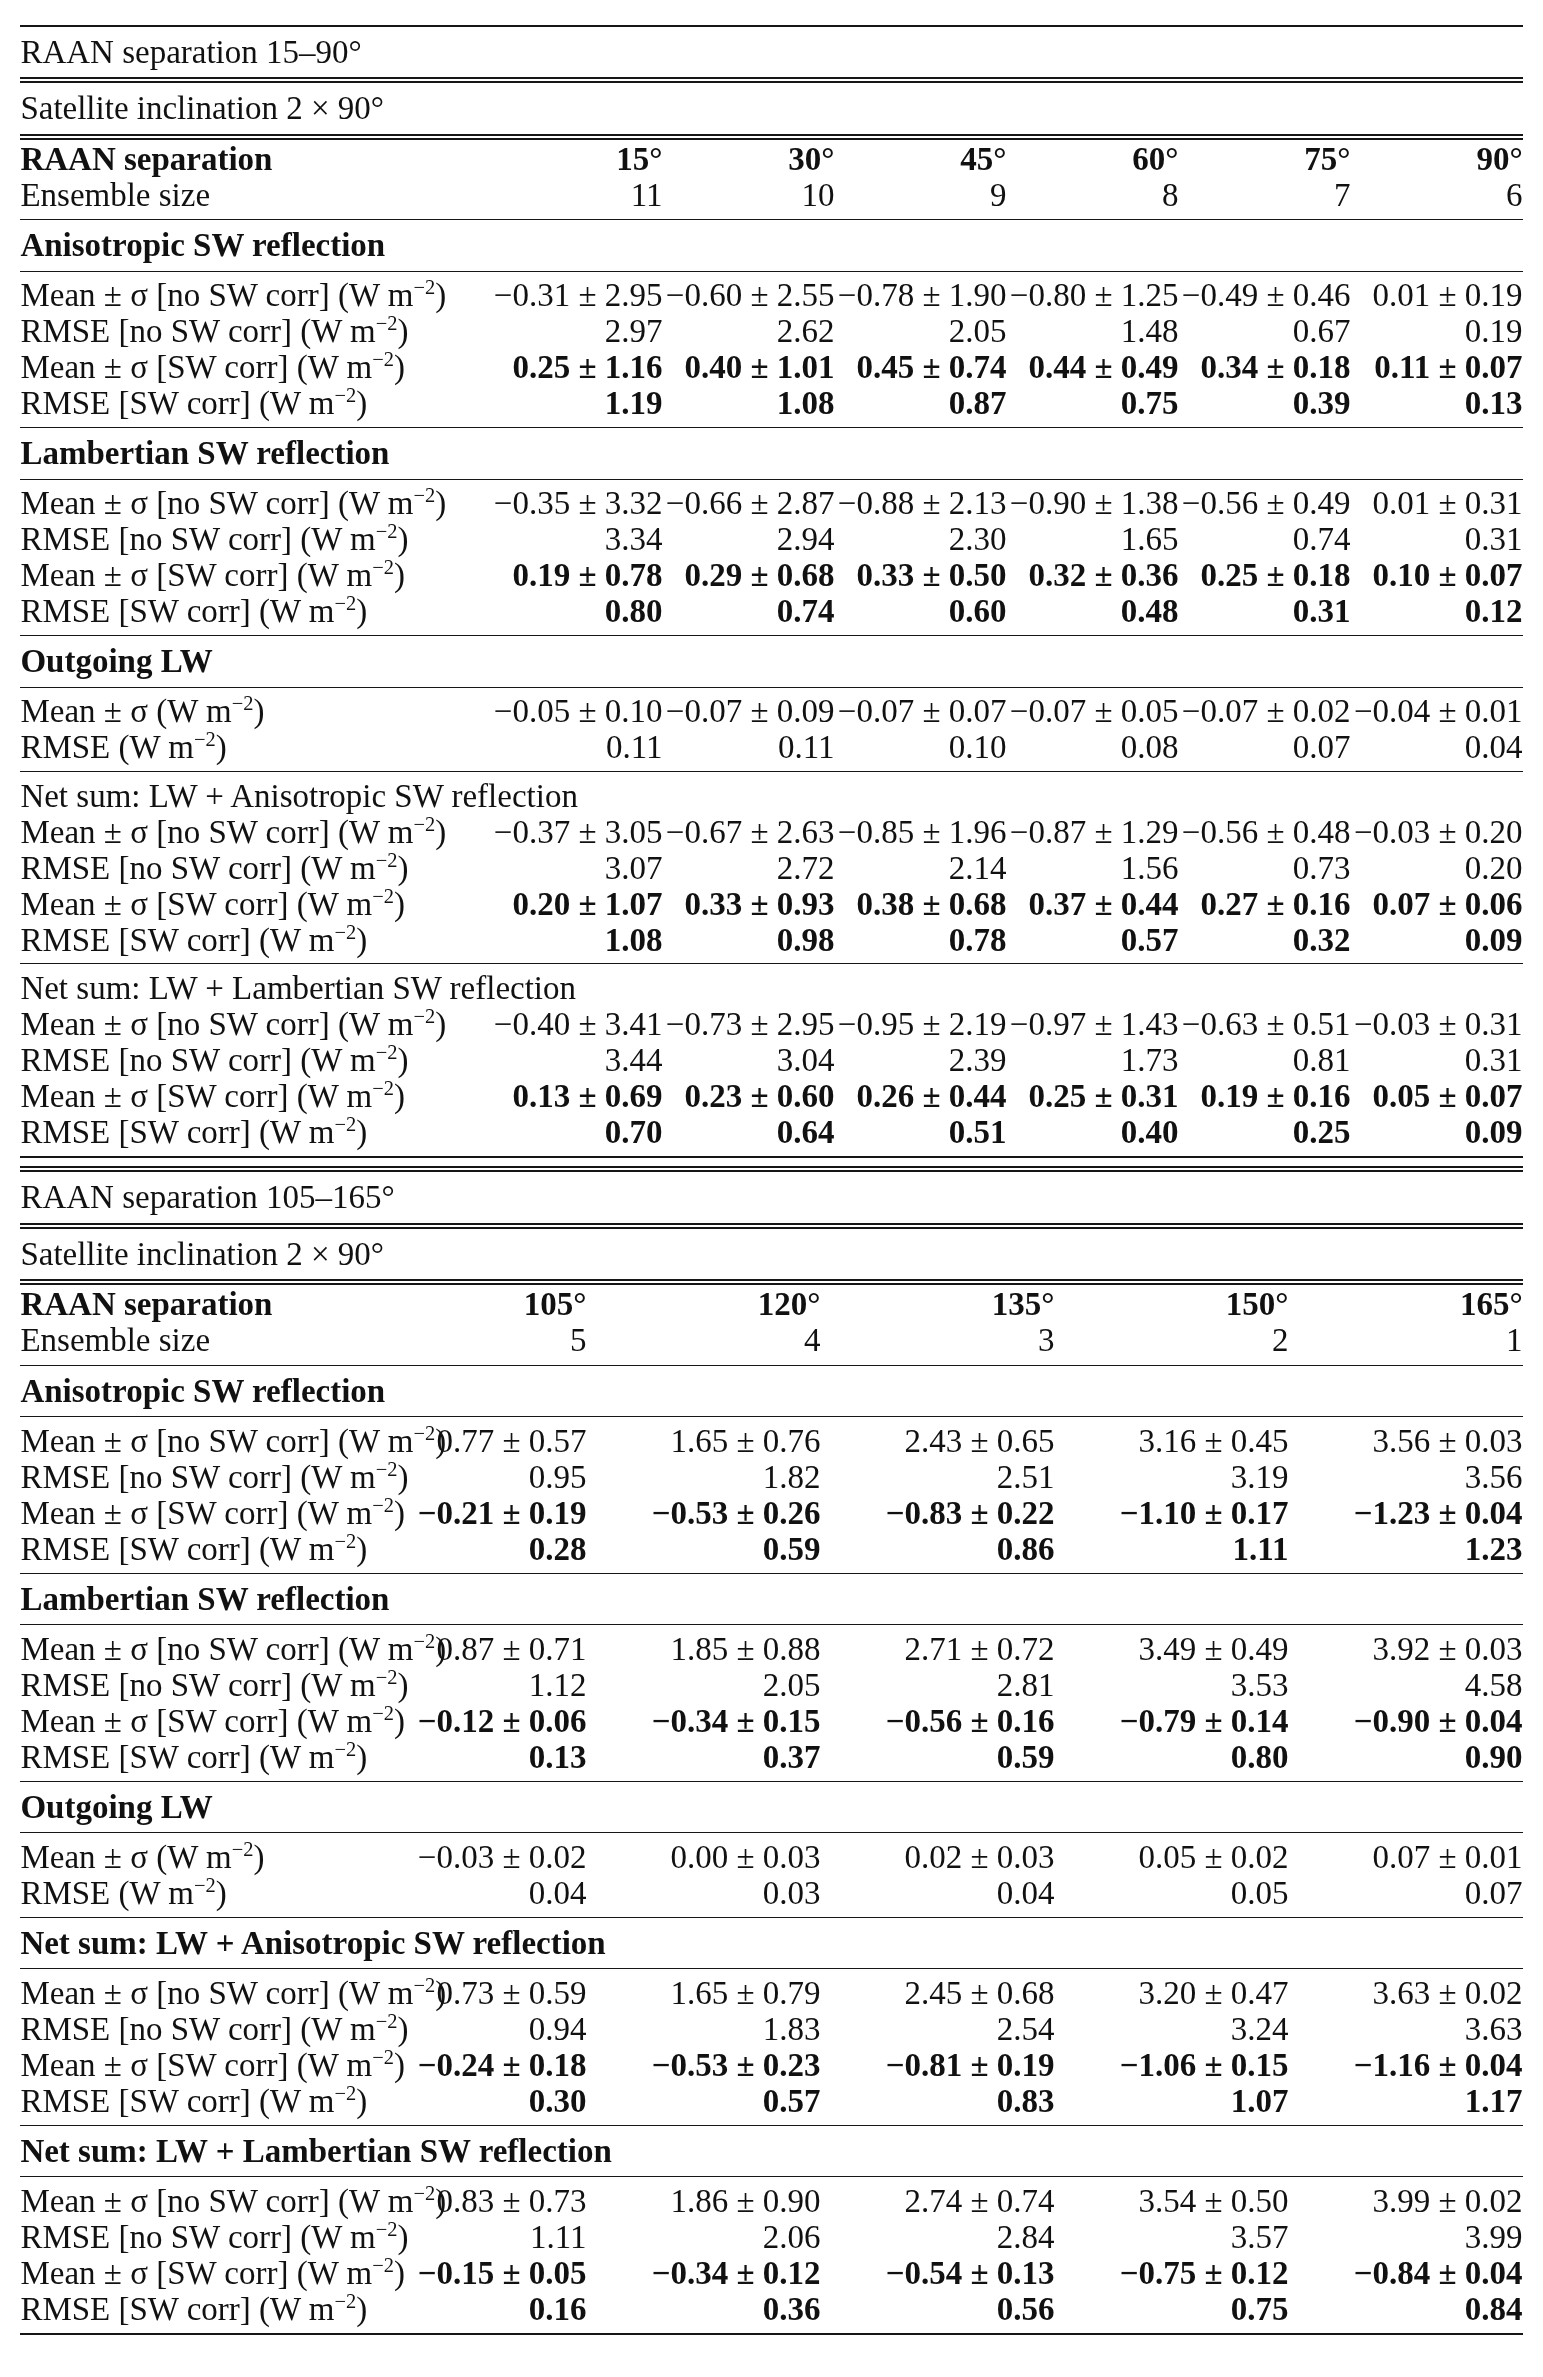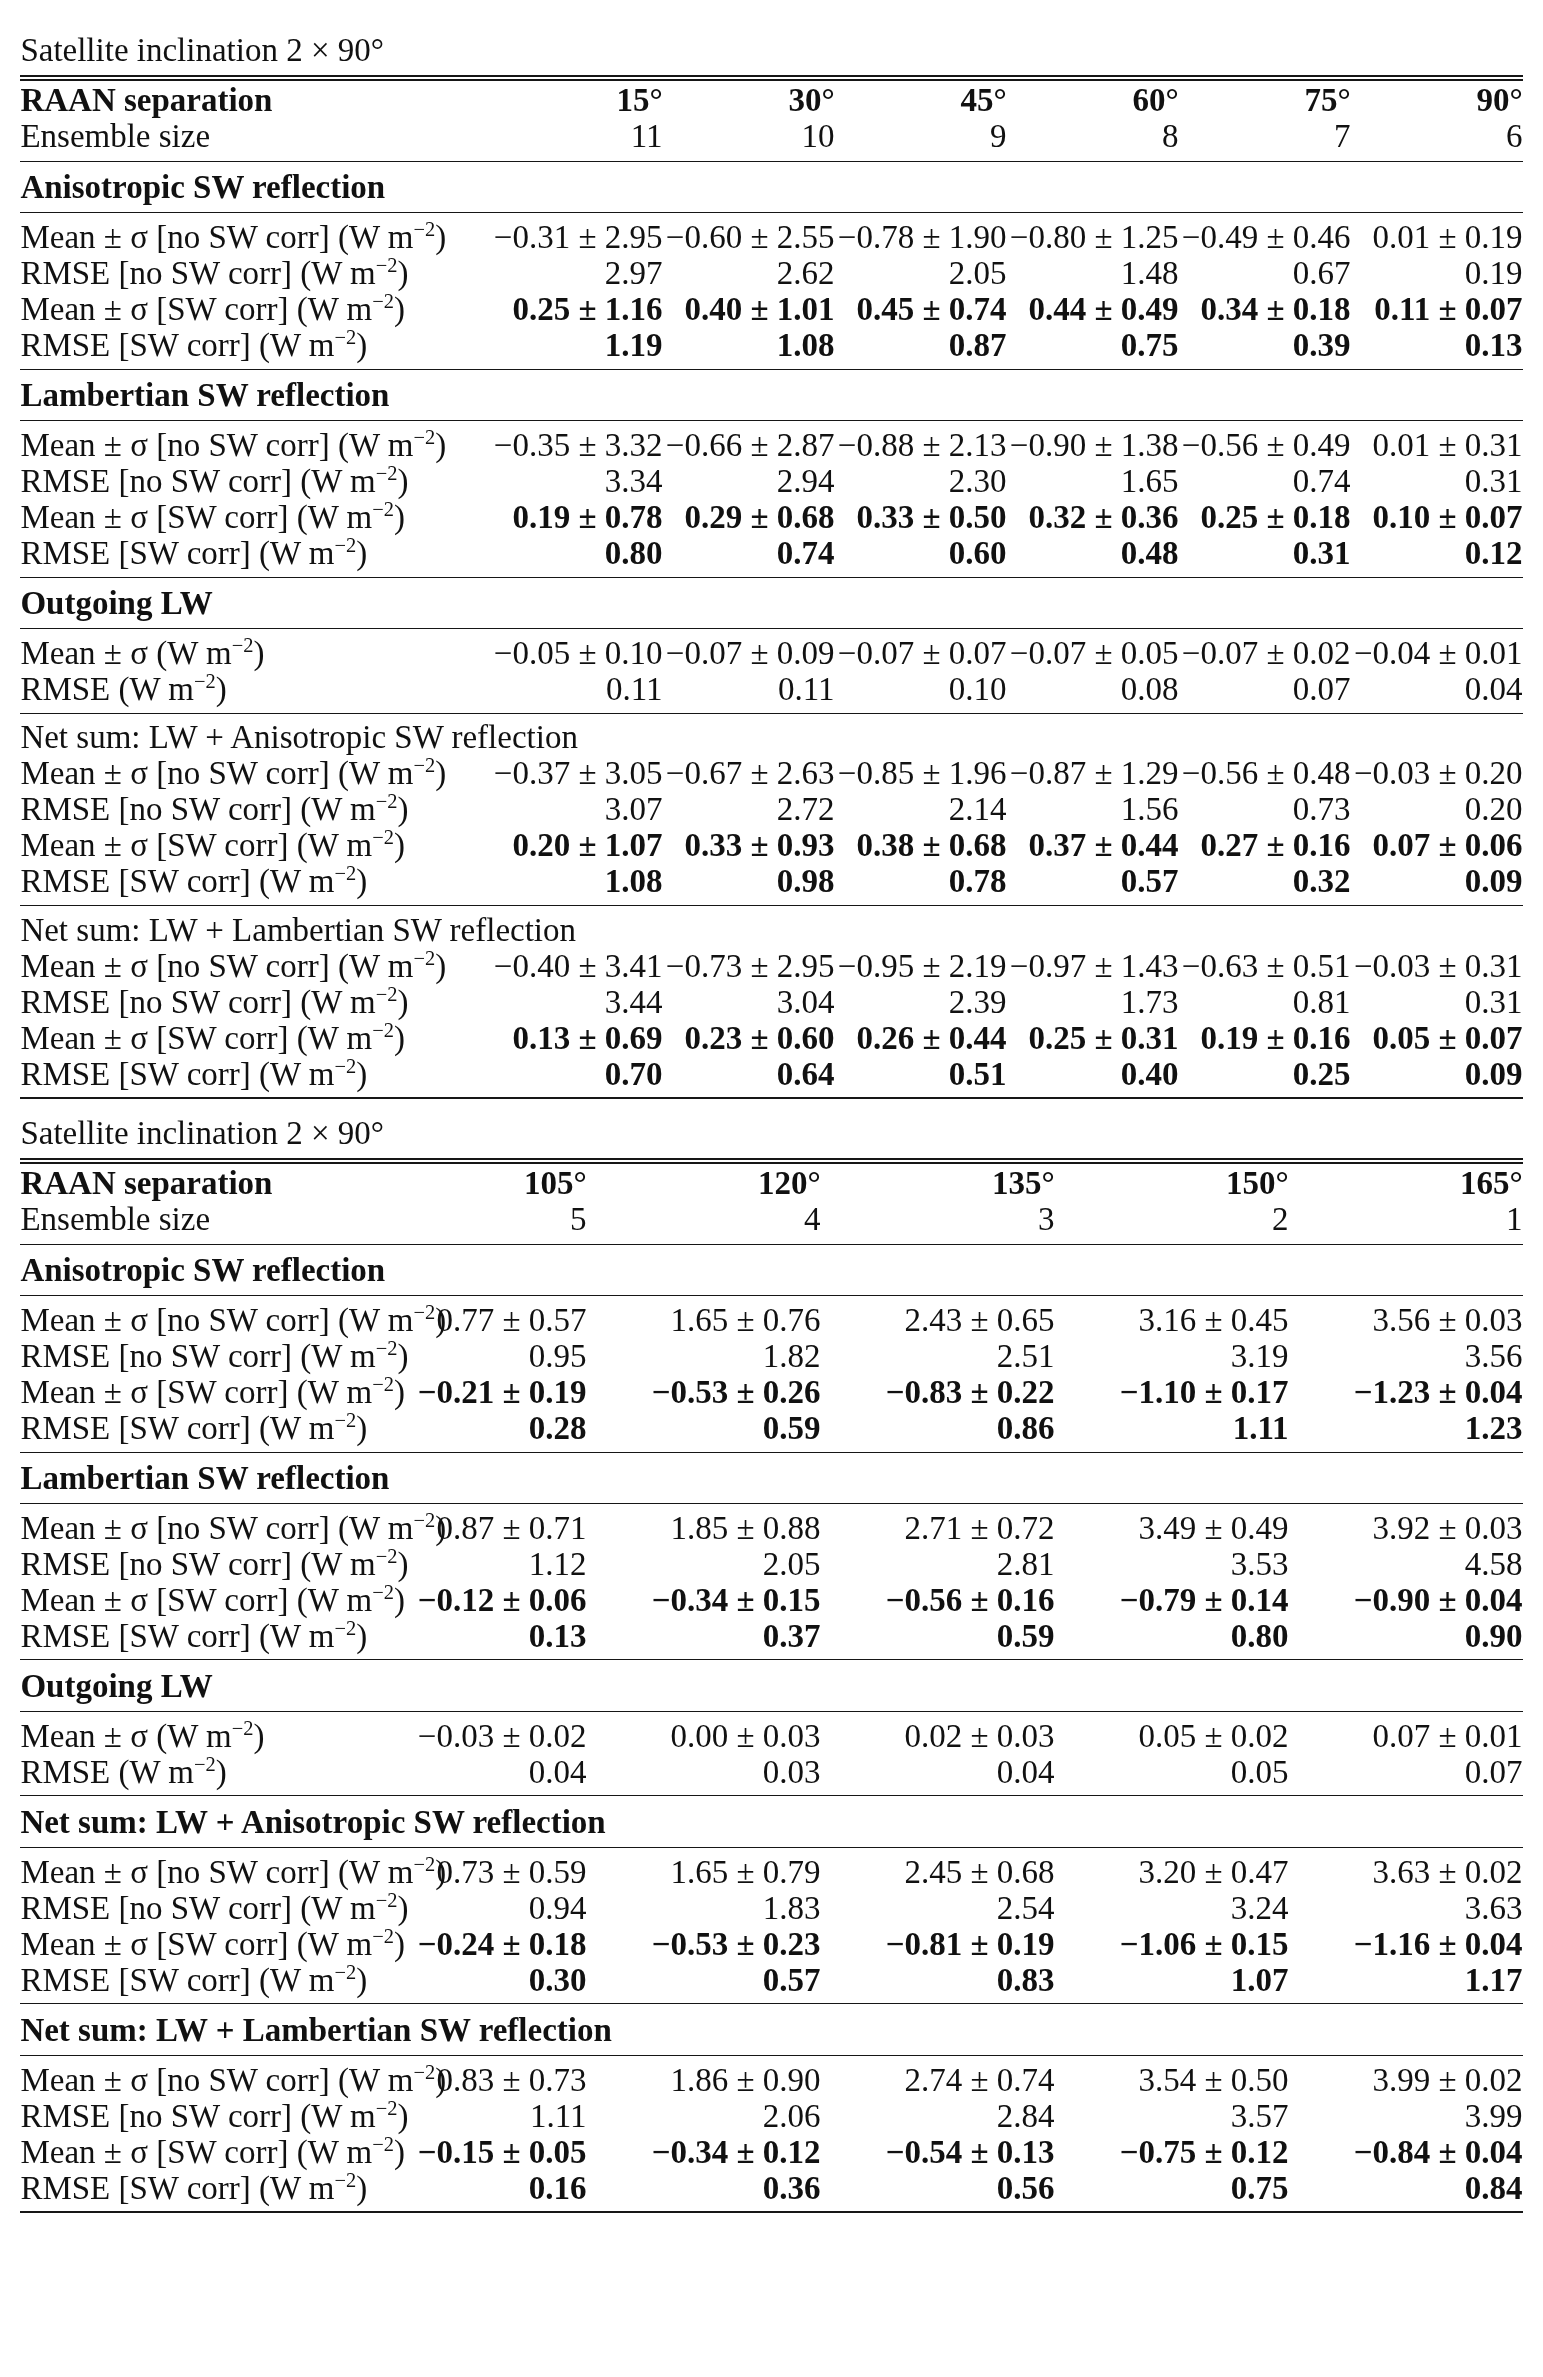--- a/index.html
+++ b/index.html
@@ -37,20 +37,23 @@
     <colgroup>
       <col>
       <col style="width:172px">
         <col style="width:172px">
         <col style="width:172px">
       <col style="width:172px">
         <col style="width:172px">
         <col style="width:172px">
     </colgroup>
     <tbody>
+      <tr class="big bt3 bbd">
+        <td colspan="7">RAAN separation 15–90°</td>
+      </tr>
       <tr class="big bbd">
         <td colspan="7">Satellite inclination 2 × 90°</td>
       </tr>
       <tr class="hdr ftop">
         <td>RAAN separation</td>
         <td class="n">15°</td>
         <td class="n">30°</td>
         <td class="n">45°</td>
         <td class="n">60°</td>
         <td class="n">75°</td>
@@ -252,20 +255,23 @@
   <table class="t">
     <colgroup>
       <col>
       <col style="width:234px">
         <col style="width:234px">
         <col style="width:234px">
       <col style="width:234px">
         <col style="width:234px">
     </colgroup>
     <tbody>
+      <tr class="big btd bbd">
+        <td colspan="6">RAAN separation 105–165°</td>
+      </tr>
       <tr class="big bbd">
         <td colspan="6">Satellite inclination 2 × 90°</td>
       </tr>
       <tr class="hdr ftop">
         <td>RAAN separation</td>
         <td class="n">105°</td>
         <td class="n">120°</td>
         <td class="n">135°</td>
         <td class="n">150°</td>
         <td class="n">165°</td>

